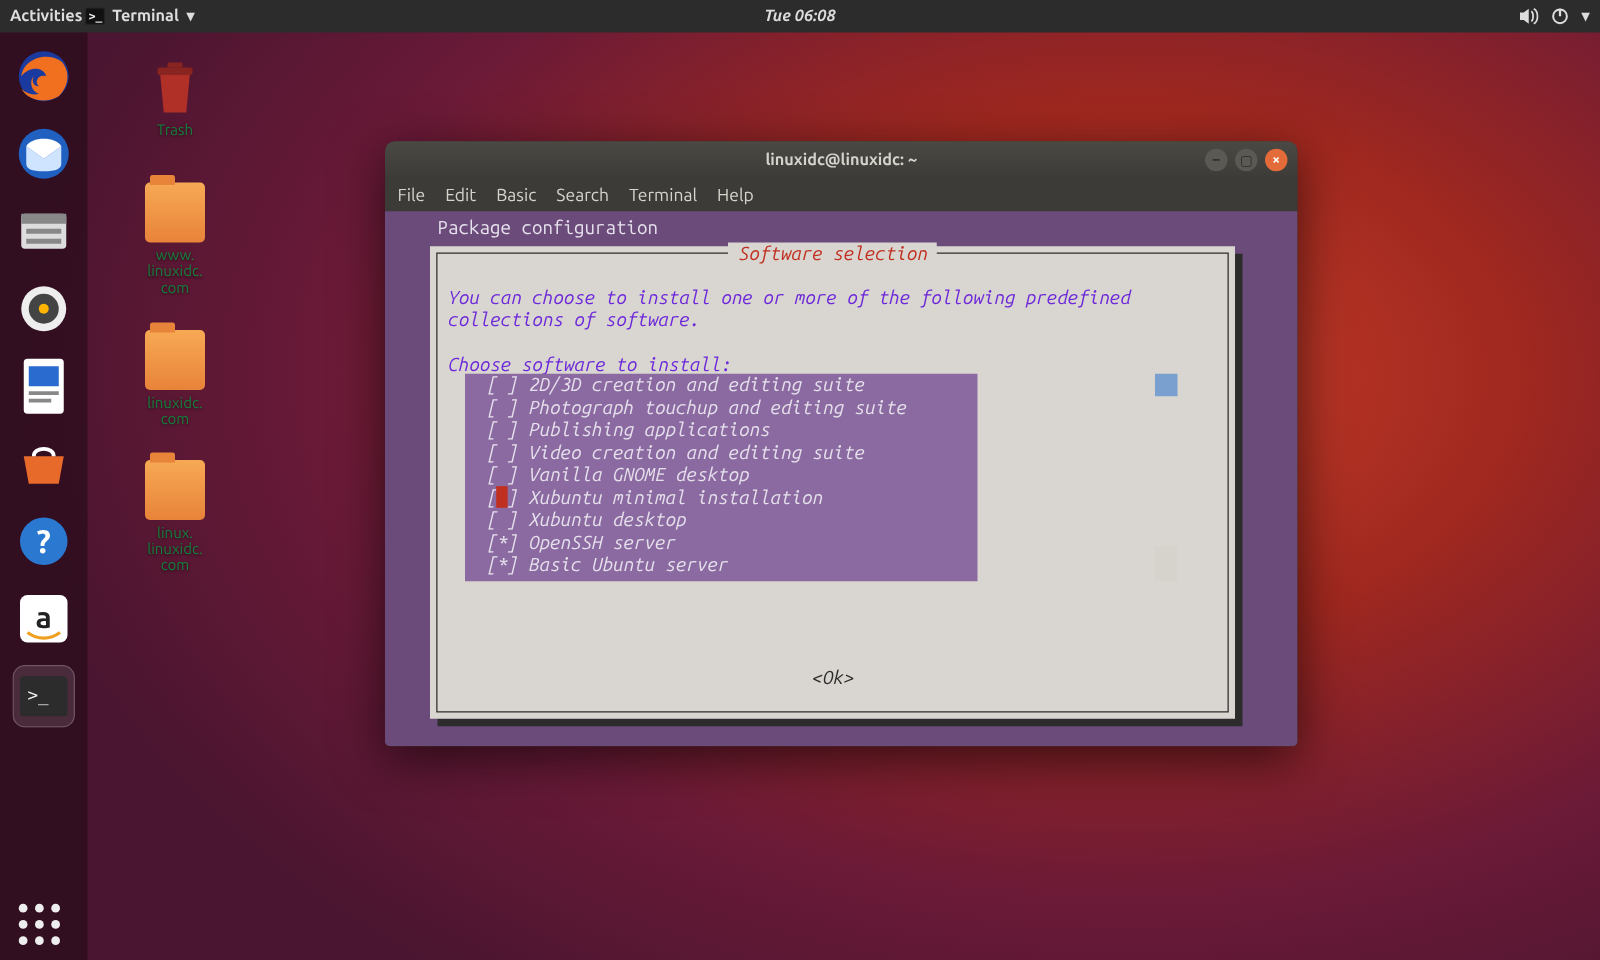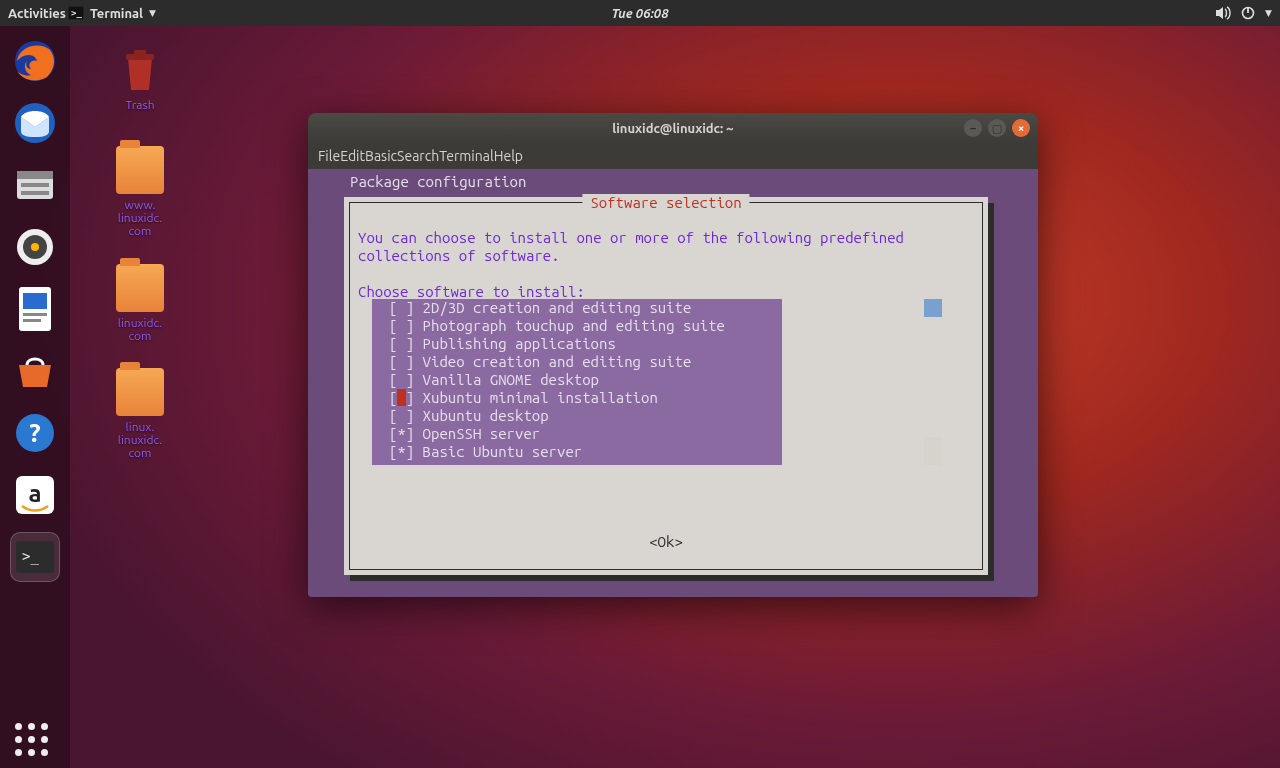--- a/index.html
+++ b/index.html
@@ -28,53 +28,53 @@
     background: rgba(30,10,20,0.55);
     display:flex; flex-direction:column; align-items:center; padding-top:10px; gap:12px;
   }
   .dock-item { width:50px; height:50px; border-radius:10px; display:flex; align-items:center; justify-content:center; }
   .dock-item.active { background: rgba(255,255,255,0.12); box-shadow: inset 0 0 0 1px rgba(255,255,255,0.2);}
   .dock-spacer { flex:1; }
   .apps-grid { position:absolute; bottom:12px; left:15px; display:grid; grid-template-columns:repeat(3,7px); grid-template-rows:repeat(3,7px); gap:6px;}
   .apps-grid span { width:7px; height:7px; background:#eee; border-radius:50%; }
 
   
-  .desktop-icon { position:absolute; width:90px; text-align:center; font-size:12px; color:#8b5cf6; text-shadow:0 1px 2px rgba(0,0,0,0.6);}
+  .desktop-icon { position:absolute; width:90px; text-align:center; font-size:12px; color:#15803d; text-shadow:0 1px 2px rgba(0,0,0,0.6);}
   .desktop-icon .ic { width:48px; height:48px; margin:0 auto 4px; }
   .folder-ic { background: linear-gradient(#f7a954,#e8833a); border-radius:4px; position:relative;}
   .folder-ic::before { content:""; position:absolute; top:-6px; left:4px; width:20px; height:8px; background:#e8833a; border-radius:2px 2px 0 0;}
   .trash-ic svg, .folder-ic, .desktop-icon .ic { display:block; }
 
   
   .window {
     position:absolute; left:308px; top:113px; width:730px; height:484px;
     background:#3c3b37; border-radius:8px 8px 4px 4px; box-shadow:0 10px 40px rgba(0,0,0,0.6);
     display:flex; flex-direction:column; overflow:hidden;
   }
   .titlebar {
     height:30px; background:linear-gradient(#4a4944,#3c3b37); display:flex; align-items:center;
     color:#d6d3cc; font-size:13px; font-weight:bold; position:relative;
   }
   .titlebar .title { position:absolute; left:50%; transform:translateX(-50%);}
   .win-controls { position:absolute; right:8px; display:flex; gap:6px;}
   .wc { width:18px; height:18px; border-radius:50%; background:#5a5954; display:flex; align-items:center; justify-content:center; font-size:11px; color:#2b2a27; font-weight:bold;}
   .wc.close { background:#e36b3a; color:#fff;}
   .menubar {
-    height:26px; background:#3c3b37; display:flex; align-items:center; padding:0 10px;
+    height:26px; background:#3c3b37; display:flex; align-items:center; gap:16px; padding:0 10px;
     color:#d6d3cc; font-size:14px;
   }
   .term-body {
     flex:1; background:#6b4b7a; font-family:"Ubuntu Mono","DejaVu Sans Mono",monospace; font-size:15px;
     color:#e6e0ec; padding:4px 6px; position:relative; line-height:18px;
   }
   .pkg-label { color:#e6e0ec;margin-left:36px; }
   .tasksel-shadow { position:absolute; left:42px; top:34px; width:644px; height:378px; background:#2c2c2c;}
   .tasksel {
     position:absolute; left:36px; top:28px; width:644px; height:378px;
-    background:#d9d6d1; color:#2c2c2c;
+    background:#d9d6d1; color:#2c2c2c;font-style:italic;
   }
   .tasksel-border { position:absolute; inset:5px; border:1px solid #2c2c2c;}
   .tasksel-title {
     position:absolute; top:-3px; left:50%; transform:translateX(-50%);
     background:#d9d6d1; padding:0 8px; color:#c03020; font-weight:normal;
   }
   .tasksel-inner { position:absolute; inset:14px 14px 14px 14px; white-space:pre; }
   .tasksel-desc { color:#6d28d9; }
   .options-box {
     position:absolute; left:28px; top:102px; width:410px; height:166px;

